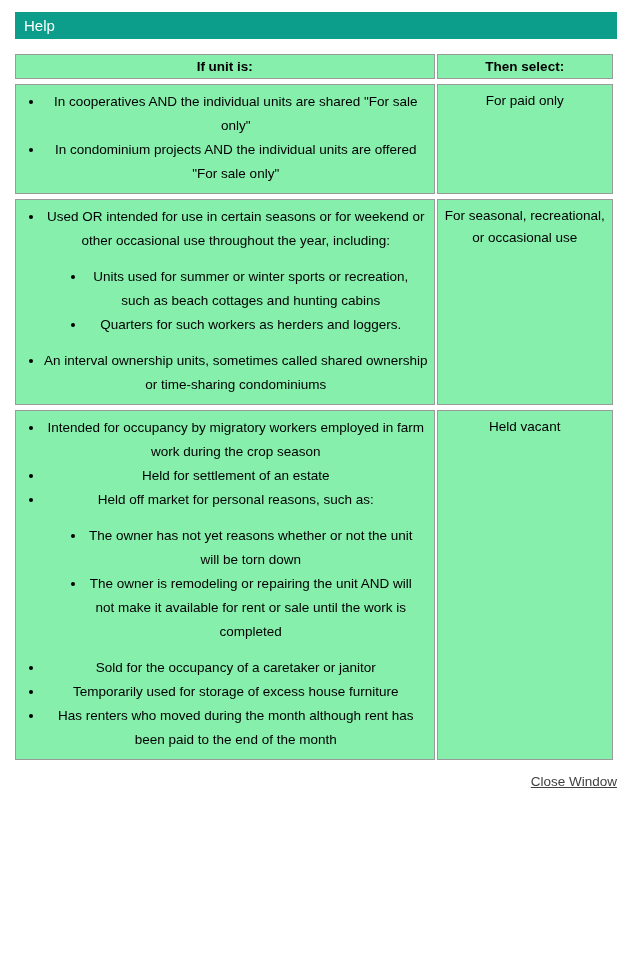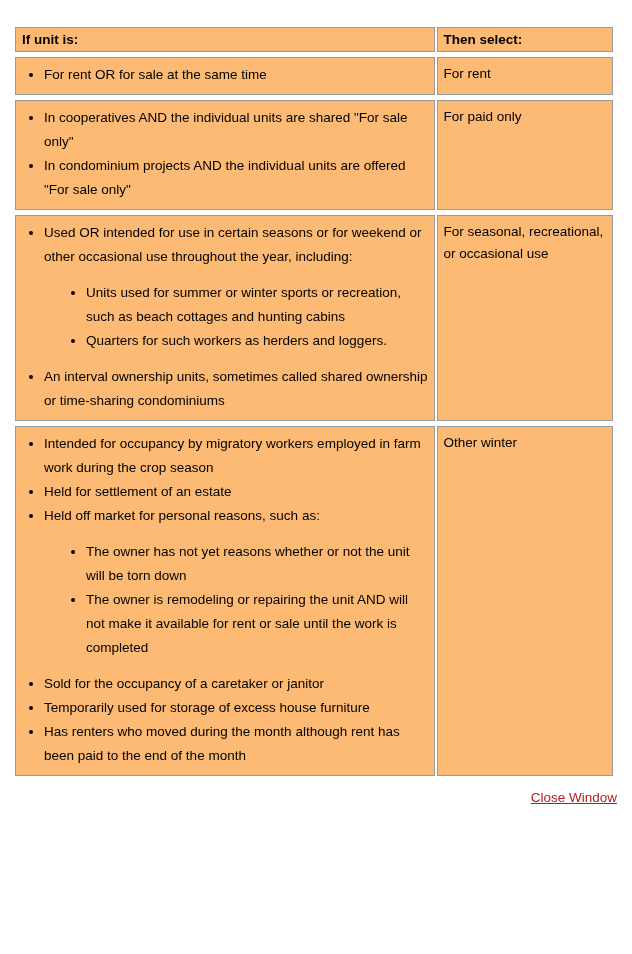--- a/index.html
+++ b/index.html
@@ -29,22 +29,22 @@
   table.help-table {
     width: 602px;
     border-collapse: separate;
     border-spacing: 2px 5px;
     margin-top: 10px;
     margin-left: -2px;
   }
   th, td {
     border: 1px solid #9a9a9a;
     vertical-align: top;
-    text-align: left;
-    background: #fdba74;
+    text-align: center;
+    background: #86efac;
   }
   th {
     font-weight: bold;
     font-size: 13.5px;
     padding: 4px 6px;
     height: 25px;
   }
   th.col-if { width: 421px; }
   th.col-select { width: 177px; }
   td.condition-cell {
@@ -66,47 +66,42 @@
   }
   li {
     line-height: 24px;
   }
   .footer-row {
     width: 602px;
     text-align: right;
     margin-top: 9px;
   }
   .footer-row a {
-    color: #b91c1c;
+    color: #404040;
     text-decoration: underline;
     font-size: 13.5px;
   }
 </style>
 </head>
 <body>
 
 <div class="page">
 
+  <div class="header-bar">
+    <span>Help</span>
+  </div>
 
   <table class="help-table">
     <thead>
       <tr>
         <th class="col-if">If unit is:</th>
         <th class="col-select">Then select:</th>
       </tr>
     </thead>
     <tbody id="table-body">
-        <tr>
-          <td class="condition-cell">
-            <ul class="condition-list">
-              <li>For rent OR for sale at the same time</li>
-            </ul>
-          </td>
-          <td class="select-cell">For rent</td>
-        </tr>
         <tr>
           <td class="condition-cell">
             <ul class="condition-list">
               <li>In cooperatives AND the individual units are shared "For sale only"</li>
               <li>In condominium projects AND the individual units are offered "For sale only"</li>
             </ul>
           </td>
           <td class="select-cell">For paid only</td>
         </tr>
         <tr>
@@ -128,21 +123,21 @@
               <li>Held for settlement of an estate</li>
               <li>Held off market for personal reasons, such as:<ul>
                   <li>The owner has not yet reasons whether or not the unit will be torn down</li>
                   <li>The owner is remodeling or repairing the unit AND will not make it available for rent or sale until the work is completed</li>
                 </ul></li>
               <li>Sold for the occupancy of a caretaker or janitor</li>
               <li>Temporarily used for storage of excess house furniture</li>
               <li>Has renters who moved during the month although rent has been paid to the end of the month</li>
             </ul>
           </td>
-          <td class="select-cell">Other winter</td>
+          <td class="select-cell">Held vacant</td>
         </tr>
       </tbody>
   </table>
 
   <div class="footer-row">
     <a href="#">Close Window</a>
   </div>
 
 </div>
 

